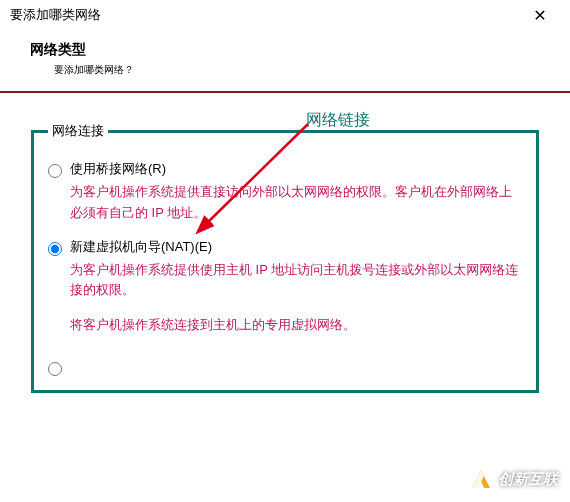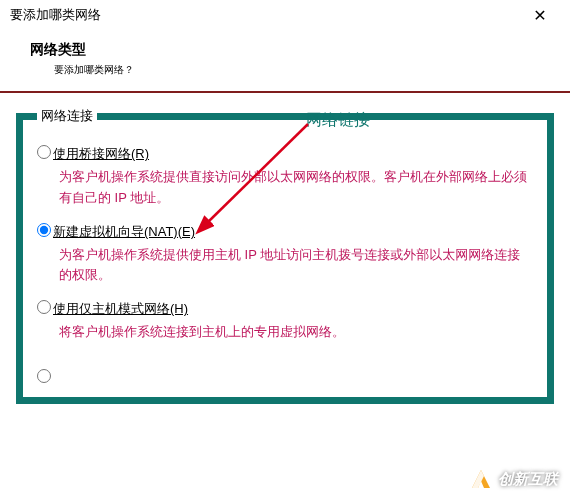--- a/index.html
+++ b/index.html
@@ -39,37 +39,36 @@
     margin-bottom: 4px;
   }
   .header .h-sub {
     font-size: 10px;
     padding-left: 24px;
   }
   .fieldset-wrap {
     padding: 14px 16px 0 16px;
   }
   fieldset {
-    border: 7px solid #0f766e;
+    border: 3px solid #0f766e;
     padding: 6px 14px 14px 14px;
-    margin: 0;
+    margin: 15px;
   }
   legend {
     font-size: 13px;
     padding: 0 4px;
   }
   .option {
     margin-top: 14px;
   }
   .option .opt-line {
     display: flex;
-    align-items: flex-start;
-    gap: 0;
+    align-items: flex-end;
+    gap: 6px;
     cursor: pointer;
-    text-decoration: underline;
   }
   .option .opt-line input[type=radio] {
     width: 14px;
     height: 14px;
     margin: 0 2px 0 0;
     cursor: pointer;
   }
   .option .opt-label {
     font-size: 13px;
   }
@@ -141,24 +140,20 @@
 
     <div class="option">
       <label class="opt-line">
         <input type="radio" name="net" checked="" style="">
         <span class="opt-label">新建虚拟机向导(NAT)(E)</span>
       </label>
       <div class="opt-desc">为客户机操作系统提供使用主机 IP 地址访问主机拨号连接或外部以太网网络连接的权限。</div>
     </div>
 
     <div class="option">
-      <label class="opt-line">
-        <input type="radio" name="net" style="">
-        <span class="opt-label">使用仅主机模式网络(H)</span>
-      </label>
       <div class="opt-desc">将客户机操作系统连接到主机上的专用虚拟网络。</div>
     </div>
 
     <div class="option" style="margin-top:26px;">
       <label class="opt-line">
         <input type="radio" name="net" style="">
       </label>
     </div>
 
   </fieldset>

